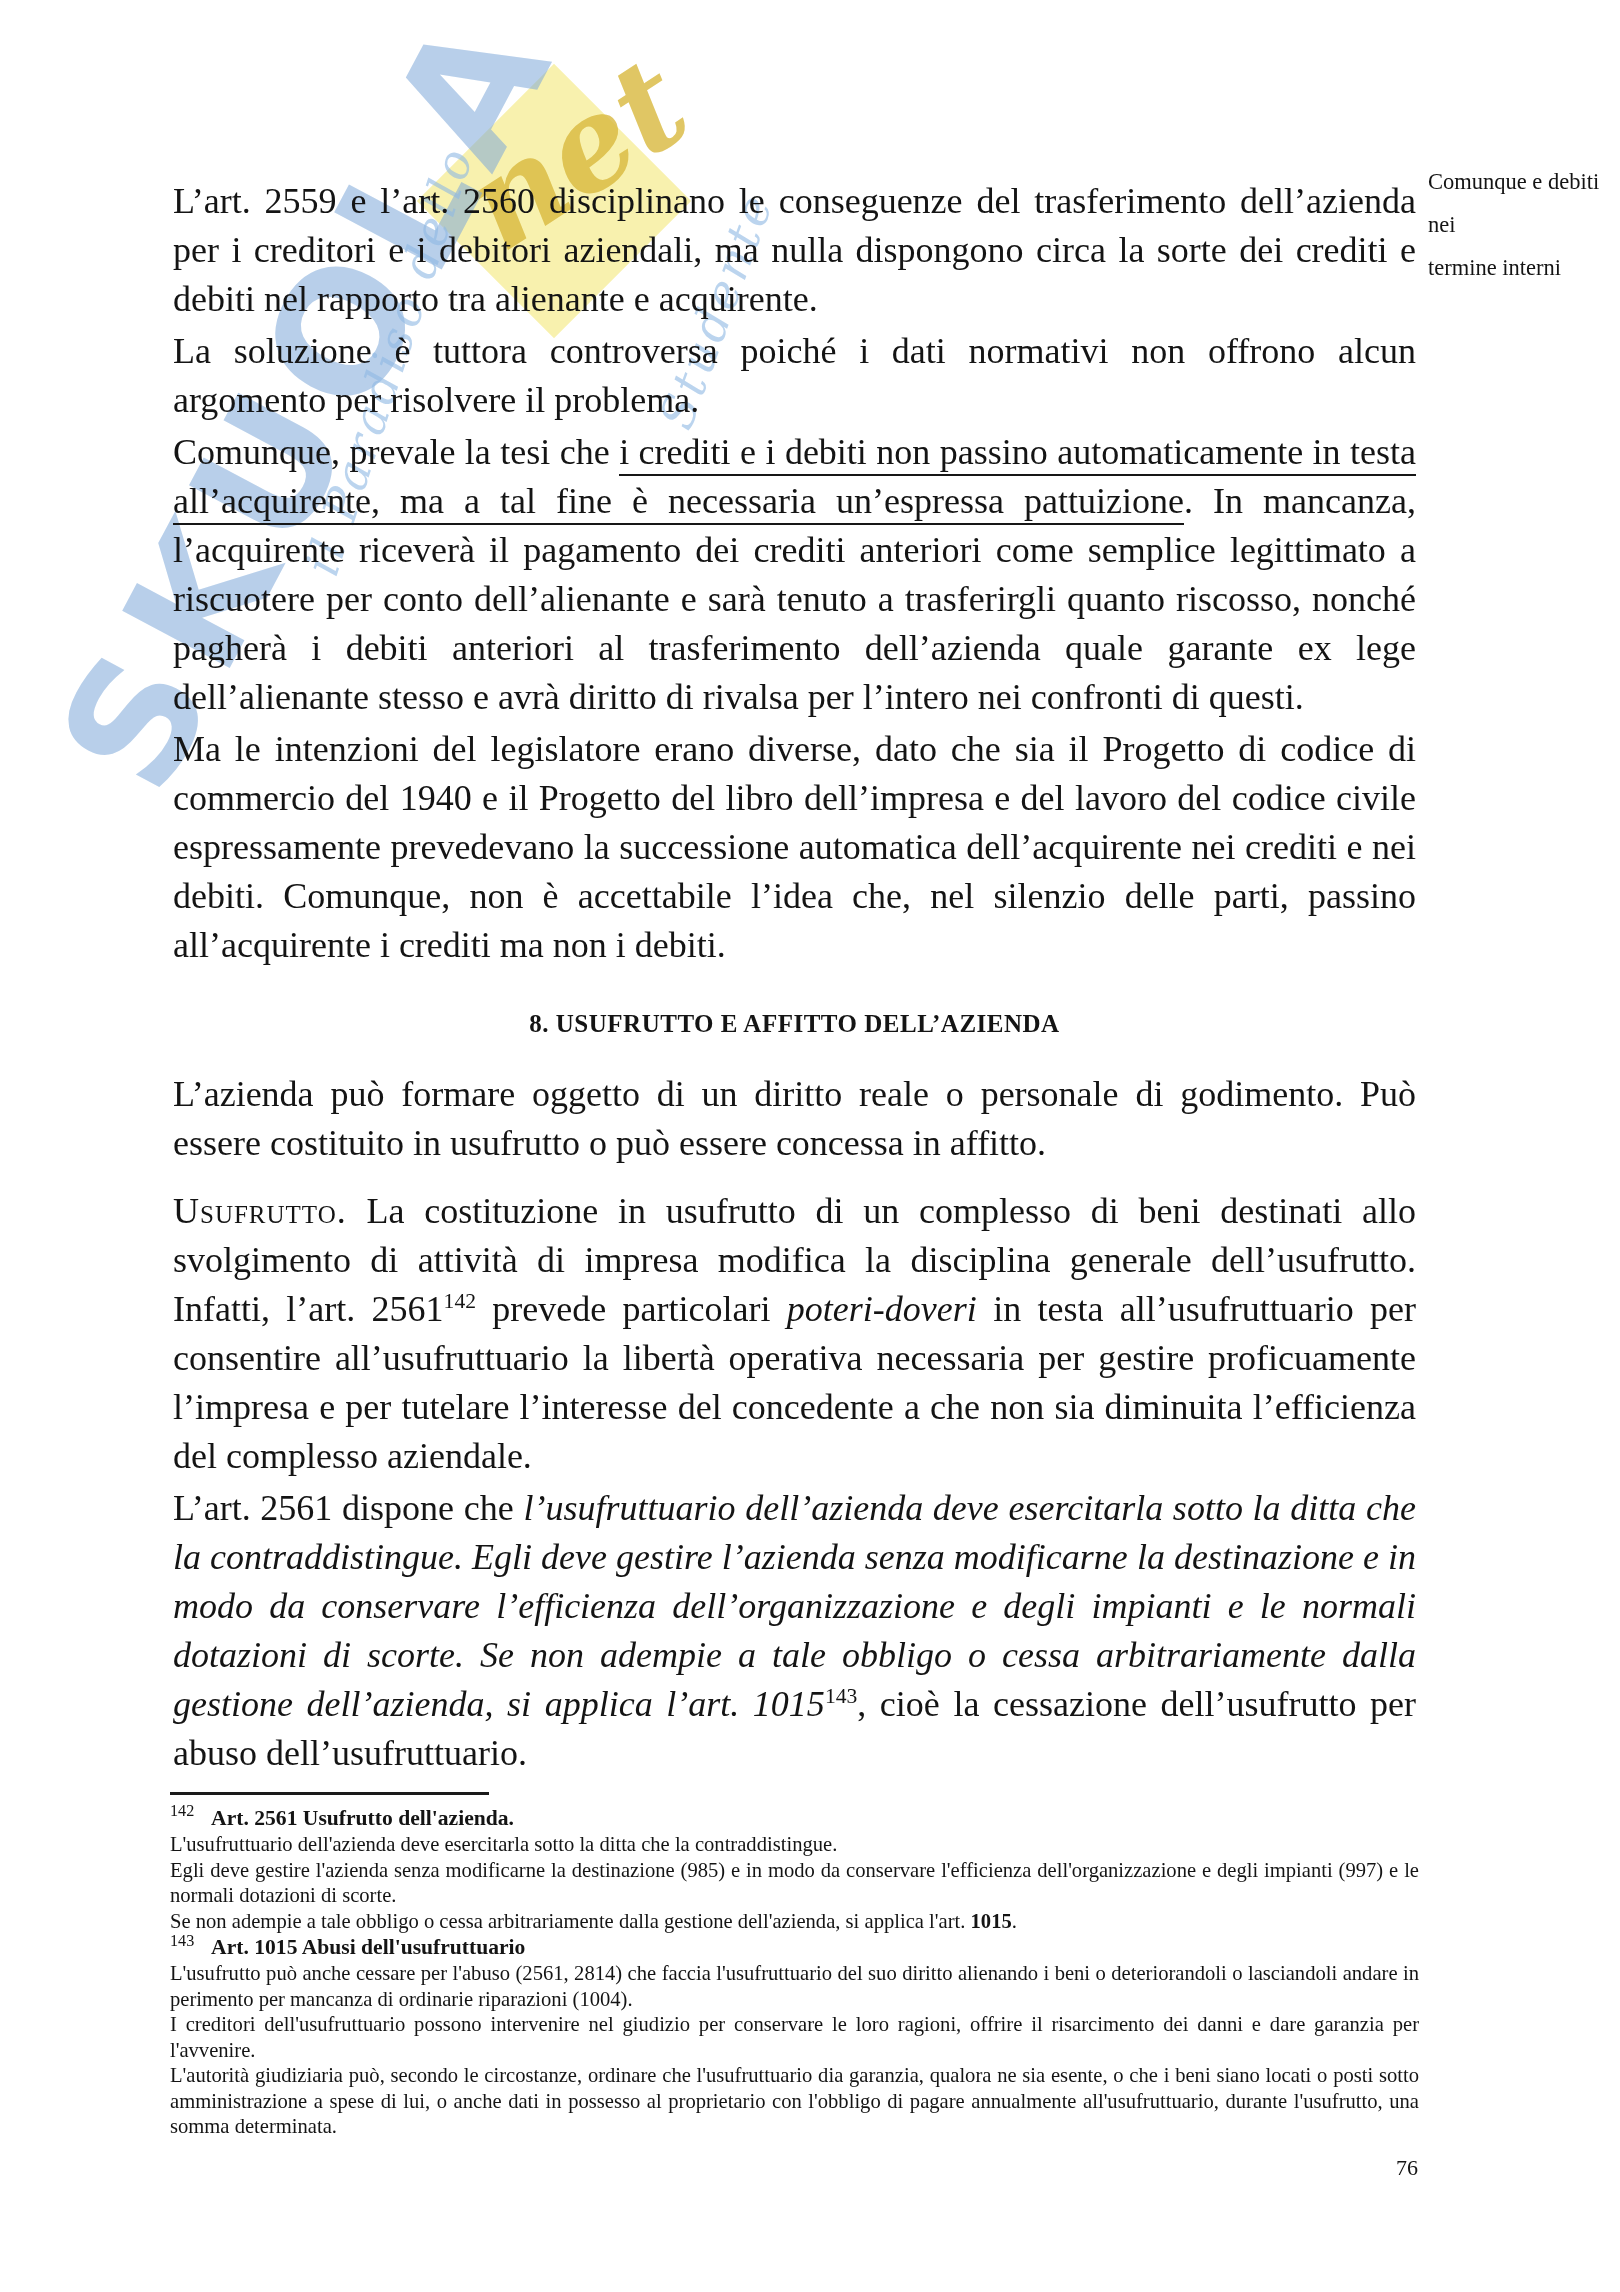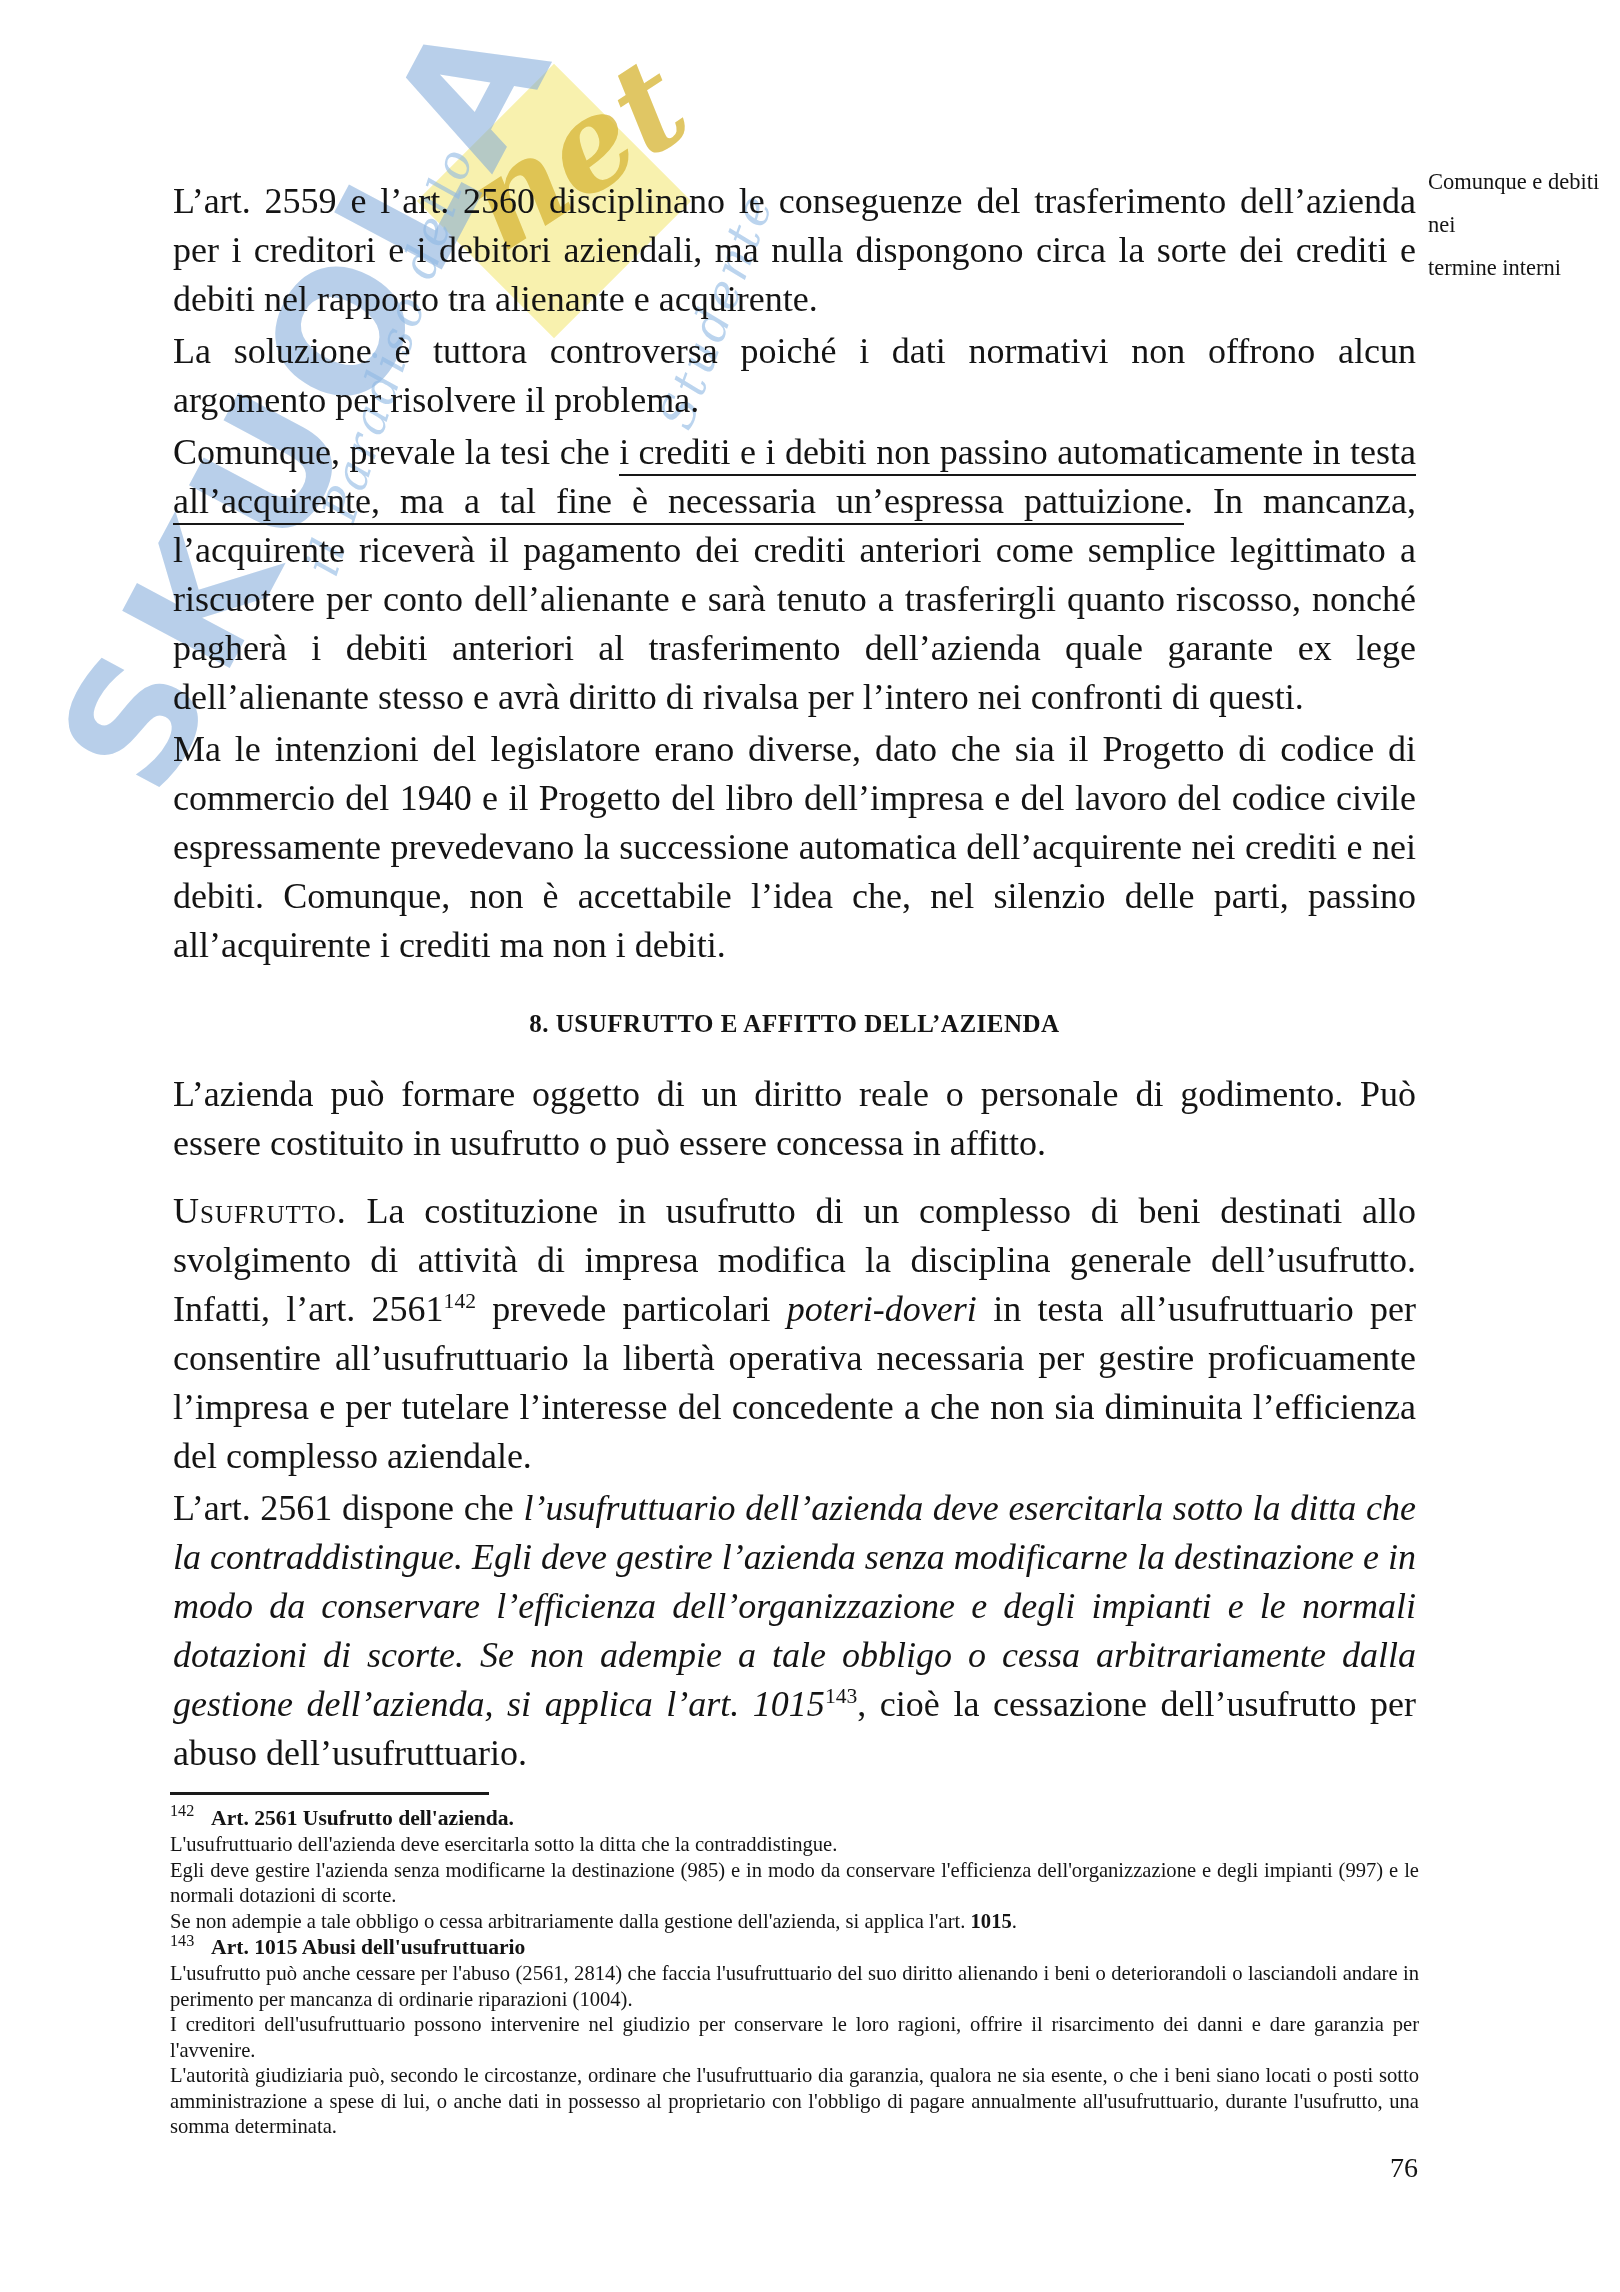--- a/index.html
+++ b/index.html
@@ -68,21 +68,21 @@
   }
   .fn-title-text{font-weight:bold;margin-left:8px;}
   .fn-line{margin:0;}
   
   .margin-note{
     position:absolute;left:1428px;top:160px;width:188px;z-index:2;
     font-size:22.5px;line-height:43px;text-align:left;
   }
   .page-number{
     position:absolute;top:2148px;right:202px;z-index:2;
-    font-size:28px;line-height:39px;
+    font-size:22px;line-height:39px;
   }
 </style>
 </head>
 <body>
 
 <div class="page">
 
   <div class="watermark">
     <div class="wm-diamond" style="background: rgb(248, 241, 174);"></div>
     <div class="wm-net" style="color: rgb(217, 185, 62);">net</div>

